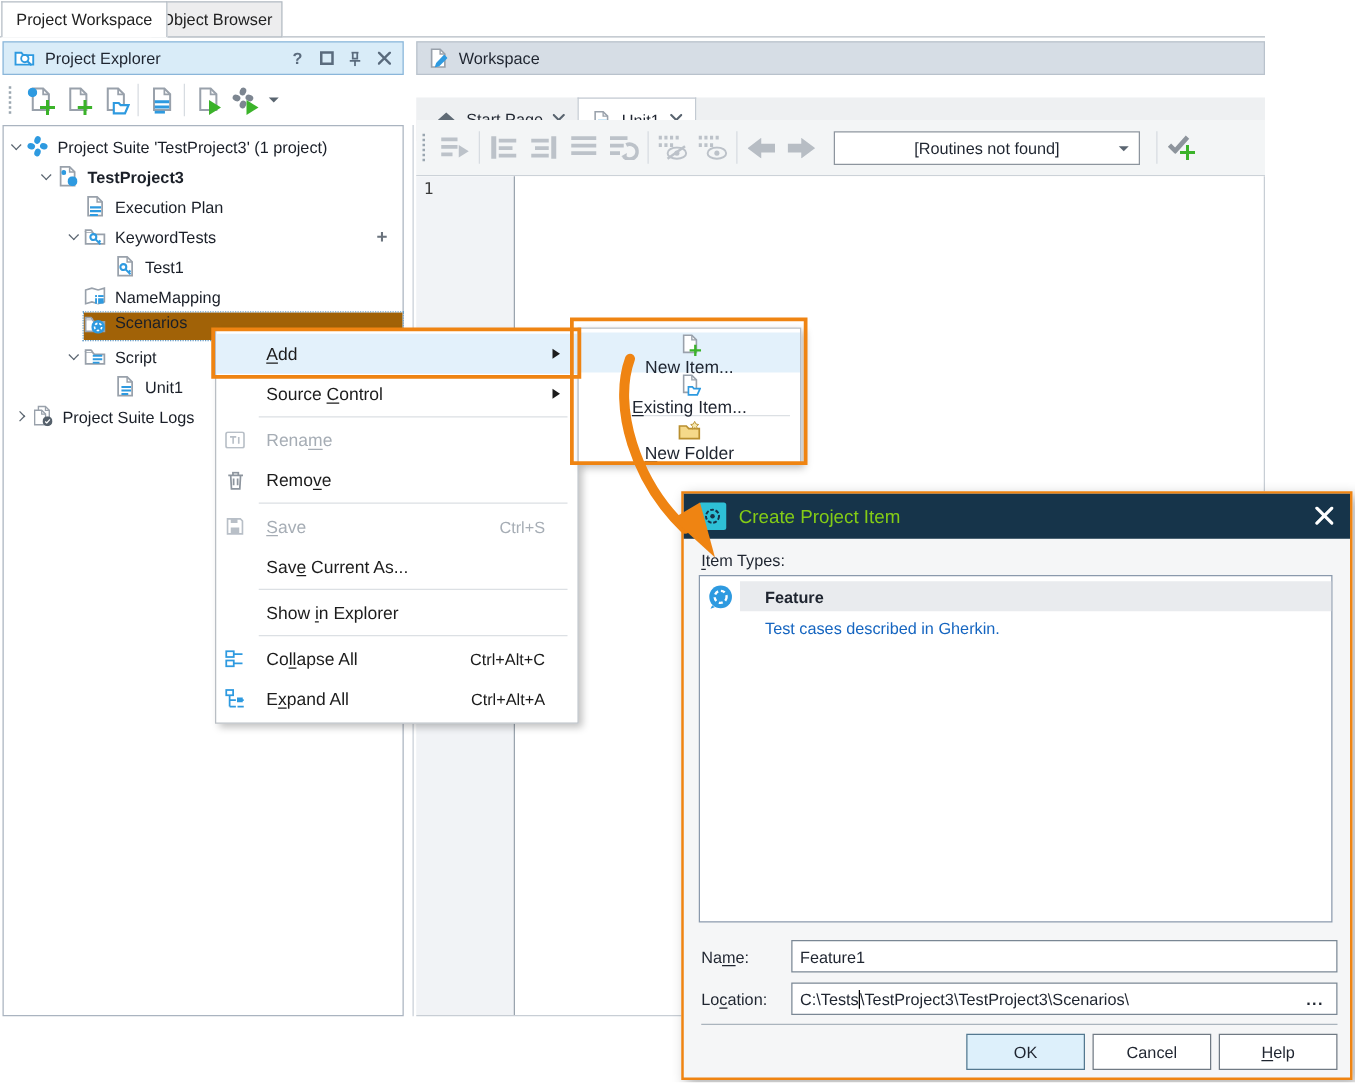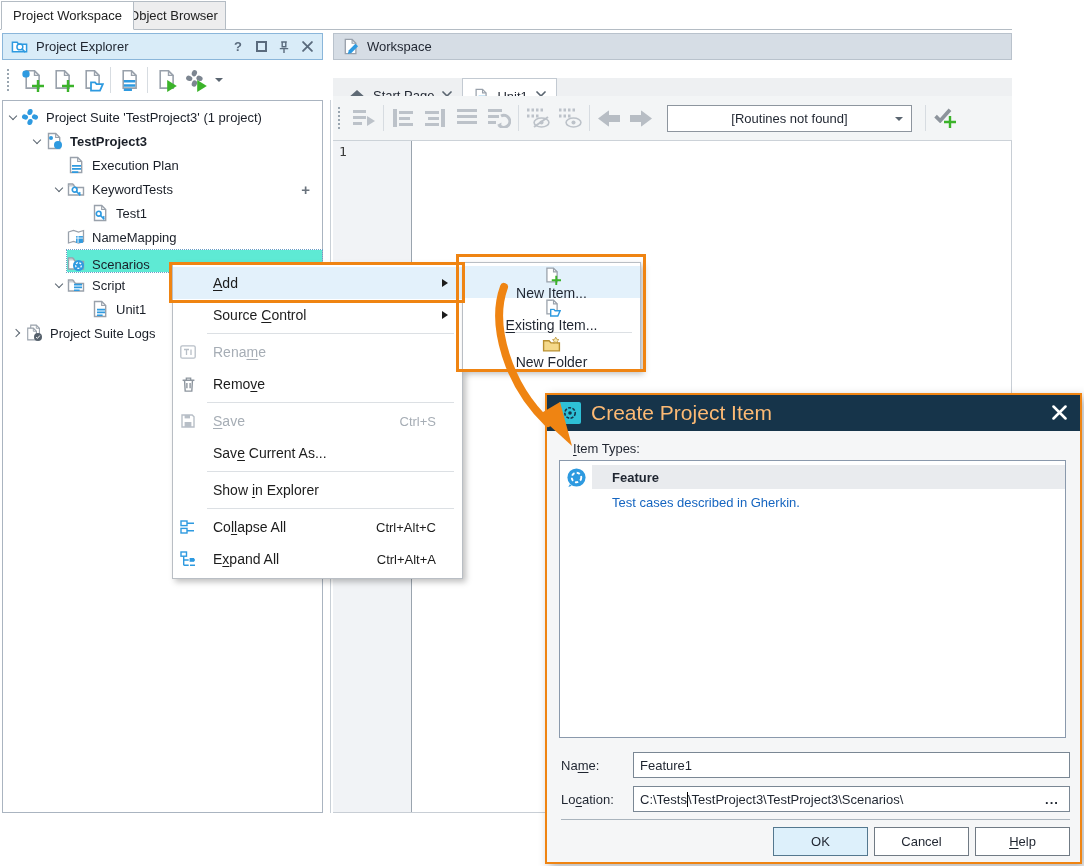--- a/index.html
+++ b/index.html
@@ -34,21 +34,21 @@
   
   .pe-tree { left:2px; top:100px; width:321px; height:713px; background:#fff; border:1px solid #aab4c0; padding-top:4px; }
   .splitline { left:330px; top:100px; width:1px; height:713px; background:#c9d0d7; }
   .trow { display:flex; align-items:center; height:24px; font-size:13px; white-space:nowrap; }
   .cvw { width:16px; display:flex; align-items:center; justify-content:center; flex:none; }
   .cv { width:6px; height:6px; border-right:1.6px solid #5a6570; border-bottom:1.6px solid #5a6570; transform:rotate(45deg); margin-top:-3px; }
   .cr { width:6px; height:6px; border-right:1.6px solid #5a6570; border-bottom:1.6px solid #5a6570; transform:rotate(-45deg); margin-left:-3px; }
   .ti { width:18px; height:18px; flex:none; margin-right:7px; }
   .tlabel { color:#1a1f28; }
   .bold { font-weight:bold; }
-  .selwrap { display:flex; align-items:flex-end; flex:1; height:22px; background:#5eead4; outline:1px dotted #6b9fc7; padding-right:4px; }
+  .selwrap { display:flex; align-items:flex-start; flex:1; height:22px; background:#a16207; outline:1px dotted #6b9fc7; padding-right:4px; }
   .plusbadge { margin-left:auto; margin-right:12px; color:#6a737d; font-size:15px; font-weight:bold; }
 
   
   .ws-tabs { left:333px; top:78px; width:679px; height:35px; background:#eef0f2; display:flex; align-items:flex-end; }
   .wtab { height:35px; display:flex; align-items:center; padding:0 10px; font-size:13px; gap:8px; }
   .wtab.active { background:#fff; border:1px solid #c3cad2; border-bottom:none; }
   .tabx { width:10px; height:10px; color:#5a6570; display:flex; }
   .ws-toolbar { left:333px; top:96px; width:679px; height:45px; background:#f3f5f6; border-bottom:1px solid #ccd2d8;
                 display:flex; align-items:center; }
   .wsi { width:32px; height:30px; display:flex; align-items:center; justify-content:center; }
@@ -80,24 +80,24 @@
   .smi .ic { width:34px; display:flex; align-items:center; justify-content:center; flex:none; }
   .smi.hl { background:#e3f1fb; }
 
   .obox { position:absolute; border:3px solid #ef8412; z-index:14; pointer-events:none; }
   #arrow-overlay { z-index:20; pointer-events:none; }
 
   
   .dialog { left:545px; top:393px; width:537px; height:471px; background:#f5f6f7; border:2px solid #ef8412;
             box-shadow:4px 4px 10px rgba(0,0,0,.3); z-index:12; }
   .dlg-title { height:36px; background:#16344a; display:flex; align-items:center; padding:0 12px; }
-  .dlg-title .t { color:#fdba74; font-size:21px; margin-left:10px; }
+  .dlg-title .t { color:#84cc16; font-size:15px; margin-left:10px; }
   .dlg-x { margin-left:auto; width:16px; height:16px; color:#fff; display:flex; }
   .dlg-ico { width:22px; height:22px; background:#2ec0d6; border-radius:2px; display:flex; align-items:center; justify-content:center; }
-  .itypes { position:absolute; left:14px; top:46px; font-size:13px;margin-left:12px; }
+  .itypes { position:absolute; left:14px; top:46px; font-size:13px; }
   .ilist { position:absolute; left:12px; top:65px; width:507px; height:278px; background:#fff; border:1px solid #8a99ac; }
   .feat-head { position:absolute; left:32px; top:4px; right:0; height:24px; background:#e9ebee; display:flex; align-items:center; }
   .feat-head .t { font-size:13px; font-weight:bold; margin-left:20px; }
   .feat-ico { position:absolute; left:6px; top:6px; }
   .feat-desc { position:absolute; left:52px; top:34px; font-size:13px; color:#1565c0; }
   .flabel { position:absolute; left:14px; font-size:13px; }
   .finput { position:absolute; left:86px; right:10px; height:26px; background:#fff; border:1px solid #7a8794;
             font-size:13px; display:flex; align-items:center; padding:0 6px; }
   .caret-line { display:inline-block; width:1px; height:15px; background:#000; vertical-align:middle; }
   .browse { position:absolute; right:4px; top:3px; width:26px; height:18px; display:flex; align-items:center; justify-content:center;

